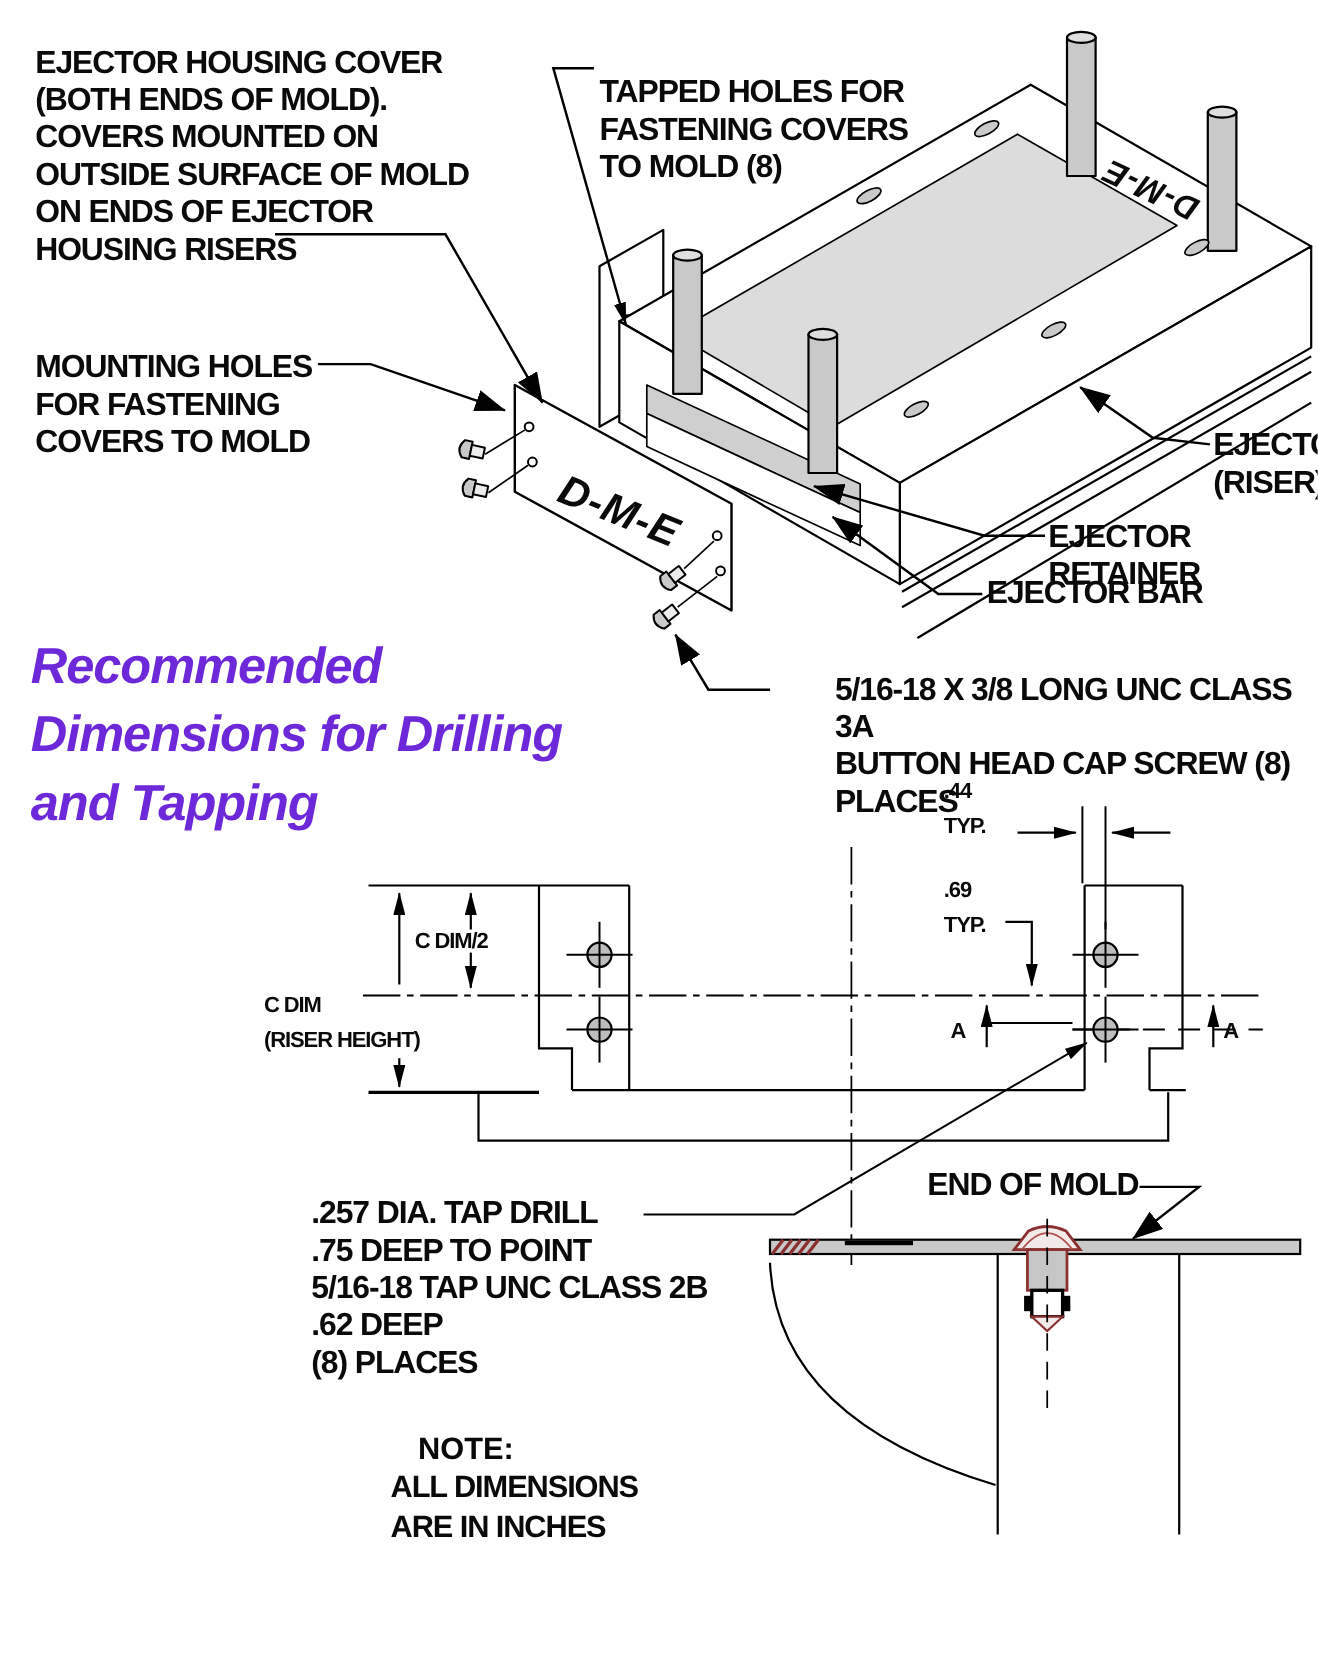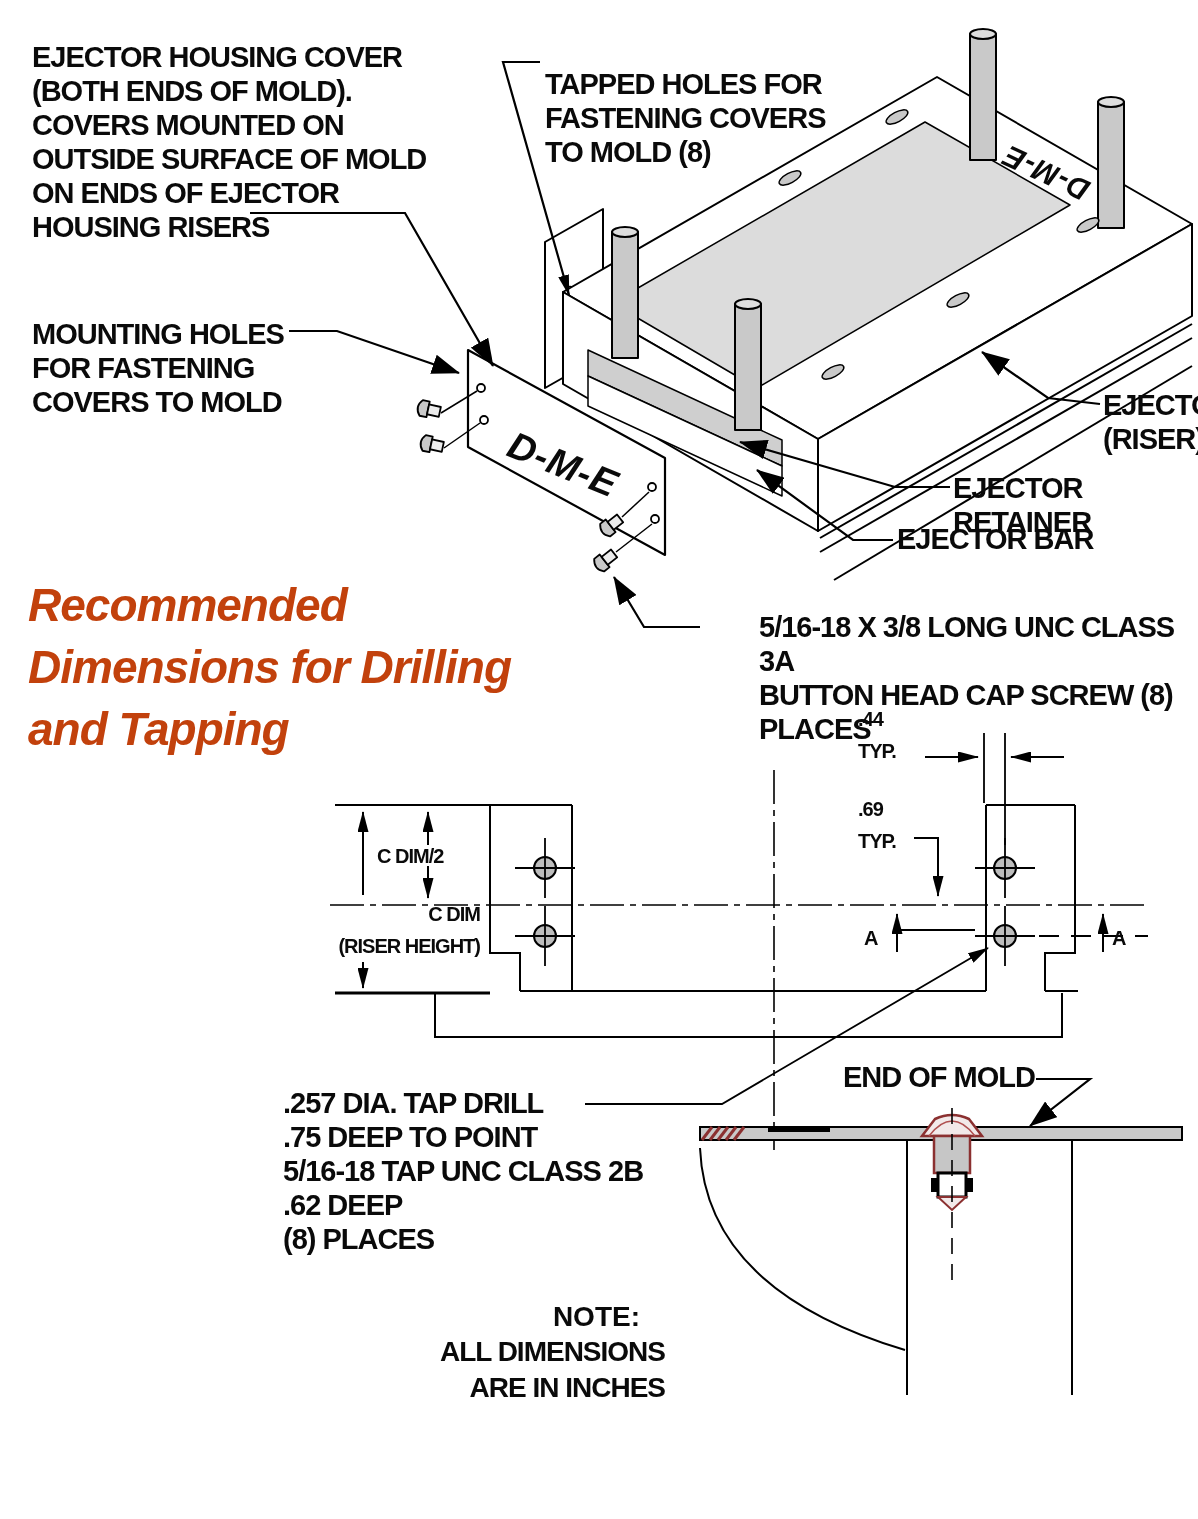--- a/index.html
+++ b/index.html
@@ -2,23 +2,23 @@
 <html><head>
 <meta charset="utf-8">
 <style>
   html,body{margin:0;padding:0;background:#fff;}
   #page{position:relative;width:1198px;height:1519px;background:#ffffff;overflow:hidden;
         font-family:"Liberation Sans",sans-serif;color:#0a0a0a;}
   #drawing{position:absolute;left:0;top:0;width:1198px;height:1519px;}
   .lbl{position:absolute;font:700 29px/34px "Liberation Sans",sans-serif;
        letter-spacing:-1px;white-space:pre-line;color:#0a0a0a;}
   .dim{font-size:20px;line-height:32px;}
-  .ctr{text-align:right;}
+  .ctr{text-align:left;}
   .title{position:absolute;font:italic 700 46px/62px "Liberation Sans",sans-serif;
-         letter-spacing:-1px;white-space:pre-line;color:#c2410c;}
+         letter-spacing:-1px;white-space:pre-line;color:#6d28d9;}
   .cap{font-size:28px;line-height:36px;}
   .note-h{font-size:28px;line-height:34px;letter-spacing:0;}
 </style>
 </head>
 <body>
 
 <div id="page">
 
   <svg id="drawing" viewBox="0 0 1198 1519" xmlns="http://www.w3.org/2000/svg">
     <defs>

